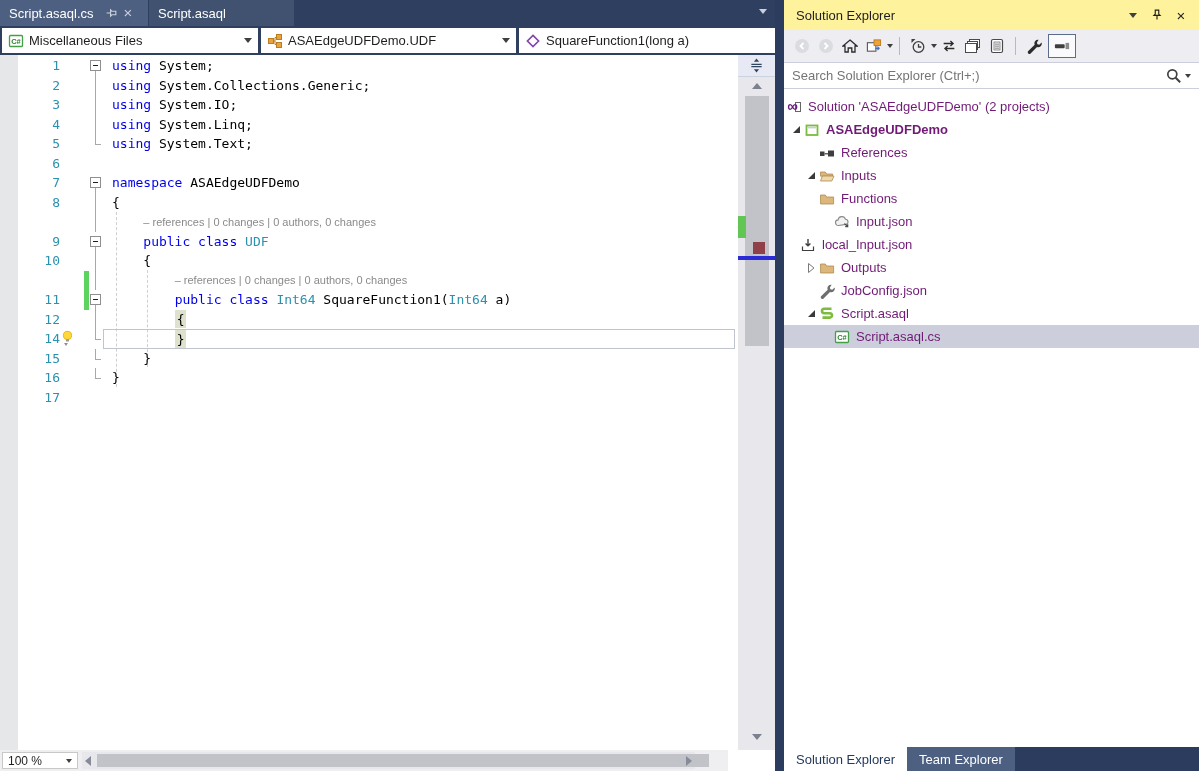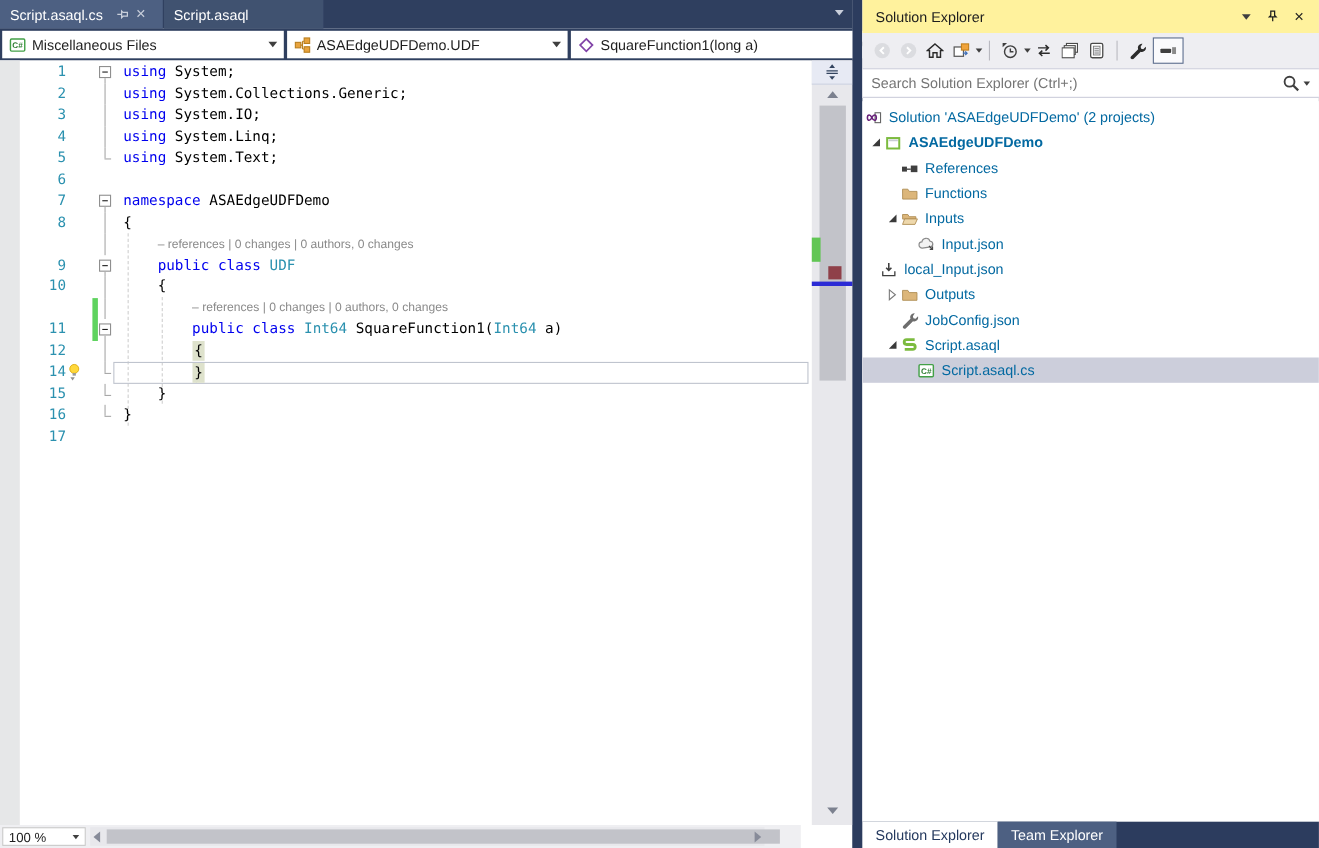--- a/index.html
+++ b/index.html
@@ -95,21 +95,21 @@
   #se-search input { flex:1; border:none; outline:none; font:13px "Liberation Sans", sans-serif; color:#6A6A6A; padding-left:8px; background:transparent; }
   #se-search .mag { width:18px; height:18px; margin-right:2px; }
   #se-search .chev { margin-right:8px; }
   #se-tree { position:absolute; left:0; top:92px; width:100%; bottom:24px; background:#fff; overflow:hidden; padding-top:3px; }
   .trow { display:flex; align-items:center; height:23px; white-space:nowrap; }
   .trow.sel { background:#CCCEDB; }
   .texp { width:16px; flex:none; display:flex; align-items:center; justify-content:center; }
   .exp-open { width:0; height:0; border-left:7px solid transparent; border-bottom:7px solid #3A3A3A; }
   .ticon { width:17px; height:16px; flex:none; margin-right:5px; }
   .ticon svg { width:16px; height:16px; }
-  .tlabel { color:#0369a1; }
+  .tlabel { color:#701a75; }
   .trow.bold .tlabel { font-weight:bold; }
   #se-tabs { position:absolute; left:0; bottom:0; width:100%; height:24px; background:#2C3C5E; display:flex; }
   .se-tab { height:24px; display:flex; align-items:center; padding:0 12px; }
   .se-tab.active { background:#fff; color:#24395E; }
   .se-tab.inactive { background:#4D6082; color:#fff; }
 </style>
 </head>
 <body>
 
 <div id="app">
@@ -516,35 +516,35 @@
         <div class="trow" style="padding-left: 19px;">
           <div class="texp"></div>
           <div class="ticon"><svg viewBox="0 0 16 16">
               <rect x="1" y="6.5" width="4.5" height="4.5" fill="#3F3F3F"></rect>
               <rect x="9" y="5.5" width="6" height="6" fill="#3F3F3F"></rect>
               <rect x="5.5" y="8.2" width="3.5" height="1.2" fill="#3F3F3F"></rect>
             </svg></div>
           <span class="tlabel">References</span>
         </div>
         <div class="trow" style="padding-left: 19px;">
-          <div class="texp"></div>
-          <div class="ticon"><svg viewBox="0 0 16 16">
-              <path d="M1.5 4 h4.8 l1.3 2 h7 v7 h-13 z" fill="#DCB67A" stroke="#AE8C52" stroke-width="0.8"></path>
-            </svg></div>
-          <span class="tlabel">Functions</span>
-        </div>
-        <div class="trow" style="padding-left: 19px;">
           <div class="texp">
             <span class="exp-open"></span>
           </div>
           <div class="ticon"><svg viewBox="0 0 16 16">
               <path d="M1.5 4 h4.8 l1.3 2 h6 v2.2 h-12 z" fill="#DCB67A" stroke="#AE8C52" stroke-width="0.8"></path>
               <path d="M3.4 8 h11.6 l-2.2 5 H1.5 z" fill="#EED8AC" stroke="#AE8C52" stroke-width="0.8"></path>
             </svg></div>
           <span class="tlabel">Inputs</span>
+        </div>
+        <div class="trow" style="padding-left: 19px;">
+          <div class="texp"></div>
+          <div class="ticon"><svg viewBox="0 0 16 16">
+              <path d="M1.5 4 h4.8 l1.3 2 h7 v7 h-13 z" fill="#DCB67A" stroke="#AE8C52" stroke-width="0.8"></path>
+            </svg></div>
+          <span class="tlabel">Functions</span>
         </div>
         <div class="trow" style="padding-left: 34px;">
           <div class="texp"></div>
           <div class="ticon"><svg viewBox="0 0 16 16">
               <path d="M4.5 11.5 a2.8 2.8 0 0 1 -0.4 -5.6 a3.8 3.8 0 0 1 7.4 -0.6 a2.6 2.6 0 0 1 0.6 5.1 z" fill="#F2F2F2" stroke="#8A8A8A" stroke-width="1.1"></path>
               <path d="M10.5 9.5 l3.2 3.2 M13.7 10.2 v2.5 h-2.5" stroke="#4A4A4A" stroke-width="1.2" fill="none"></path>
             </svg></div>
           <span class="tlabel">Input.json</span>
         </div>
         <div class="trow" style="">

